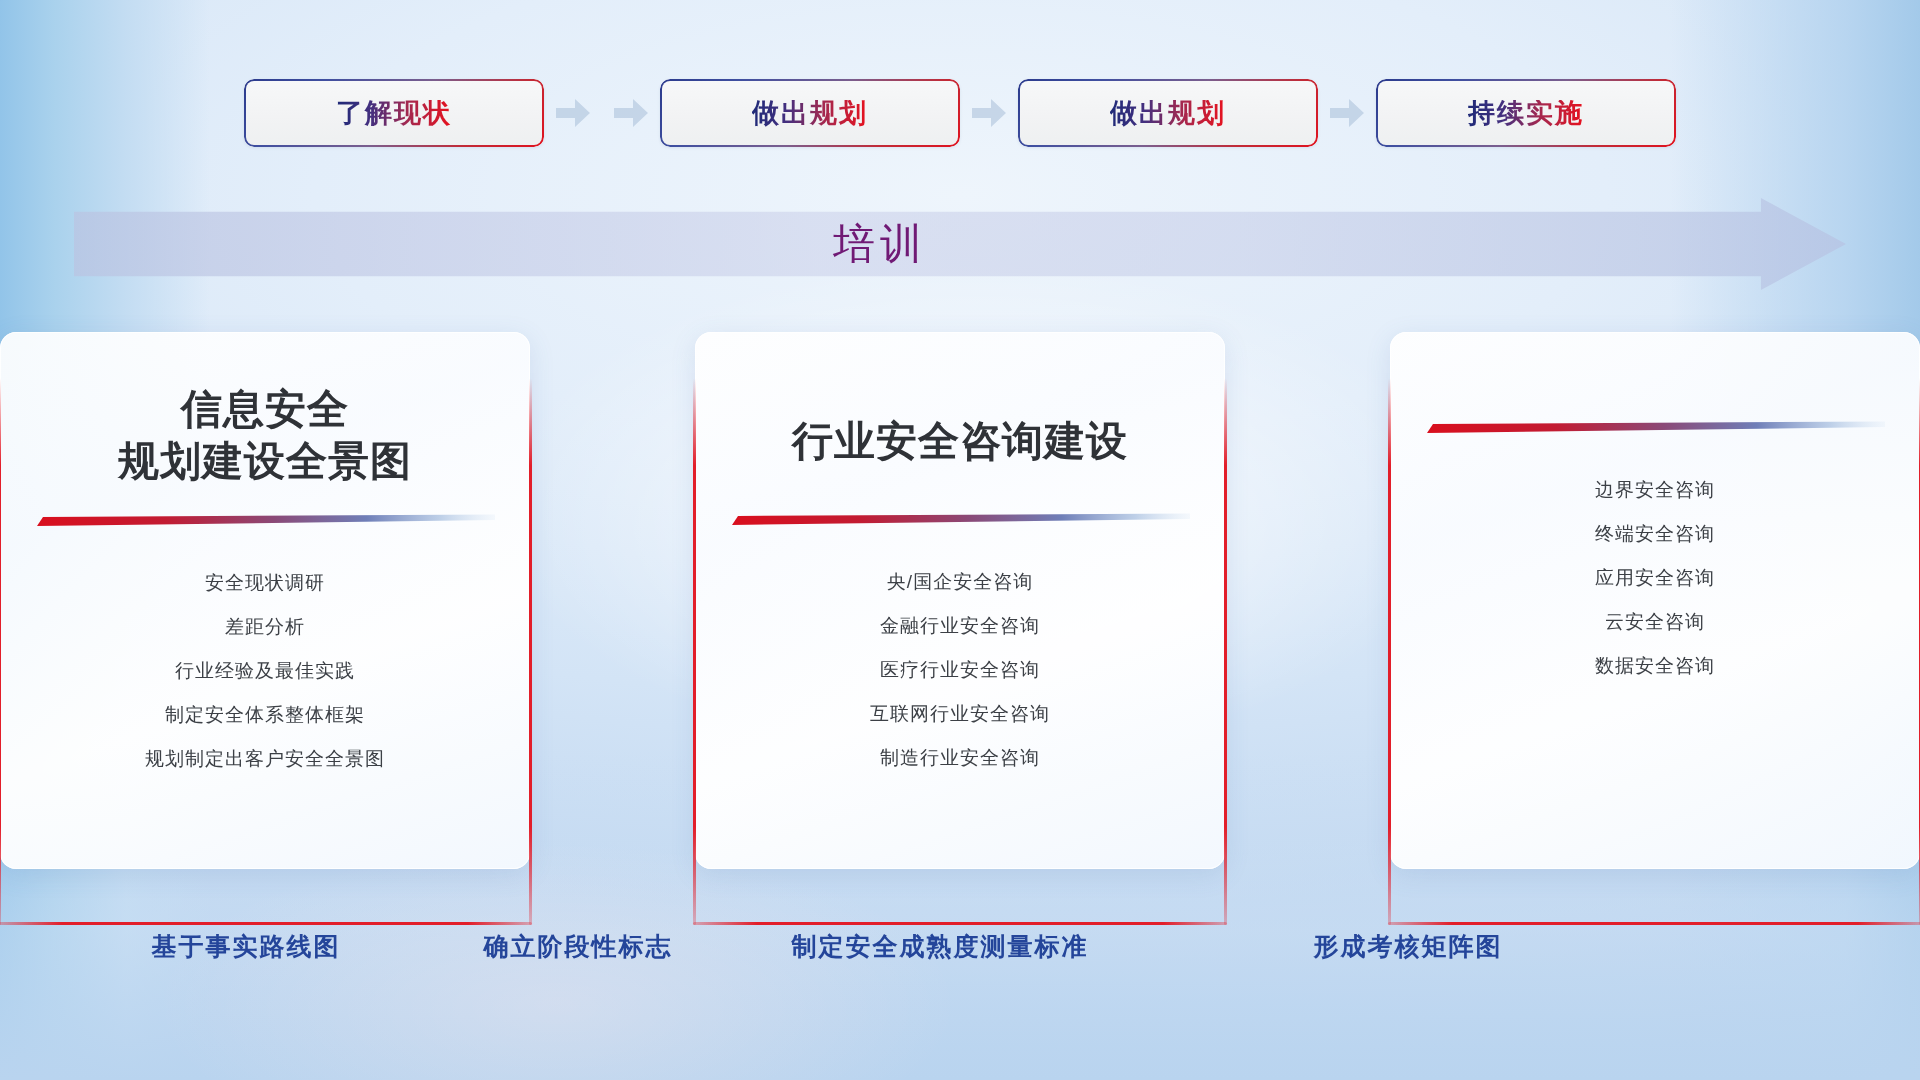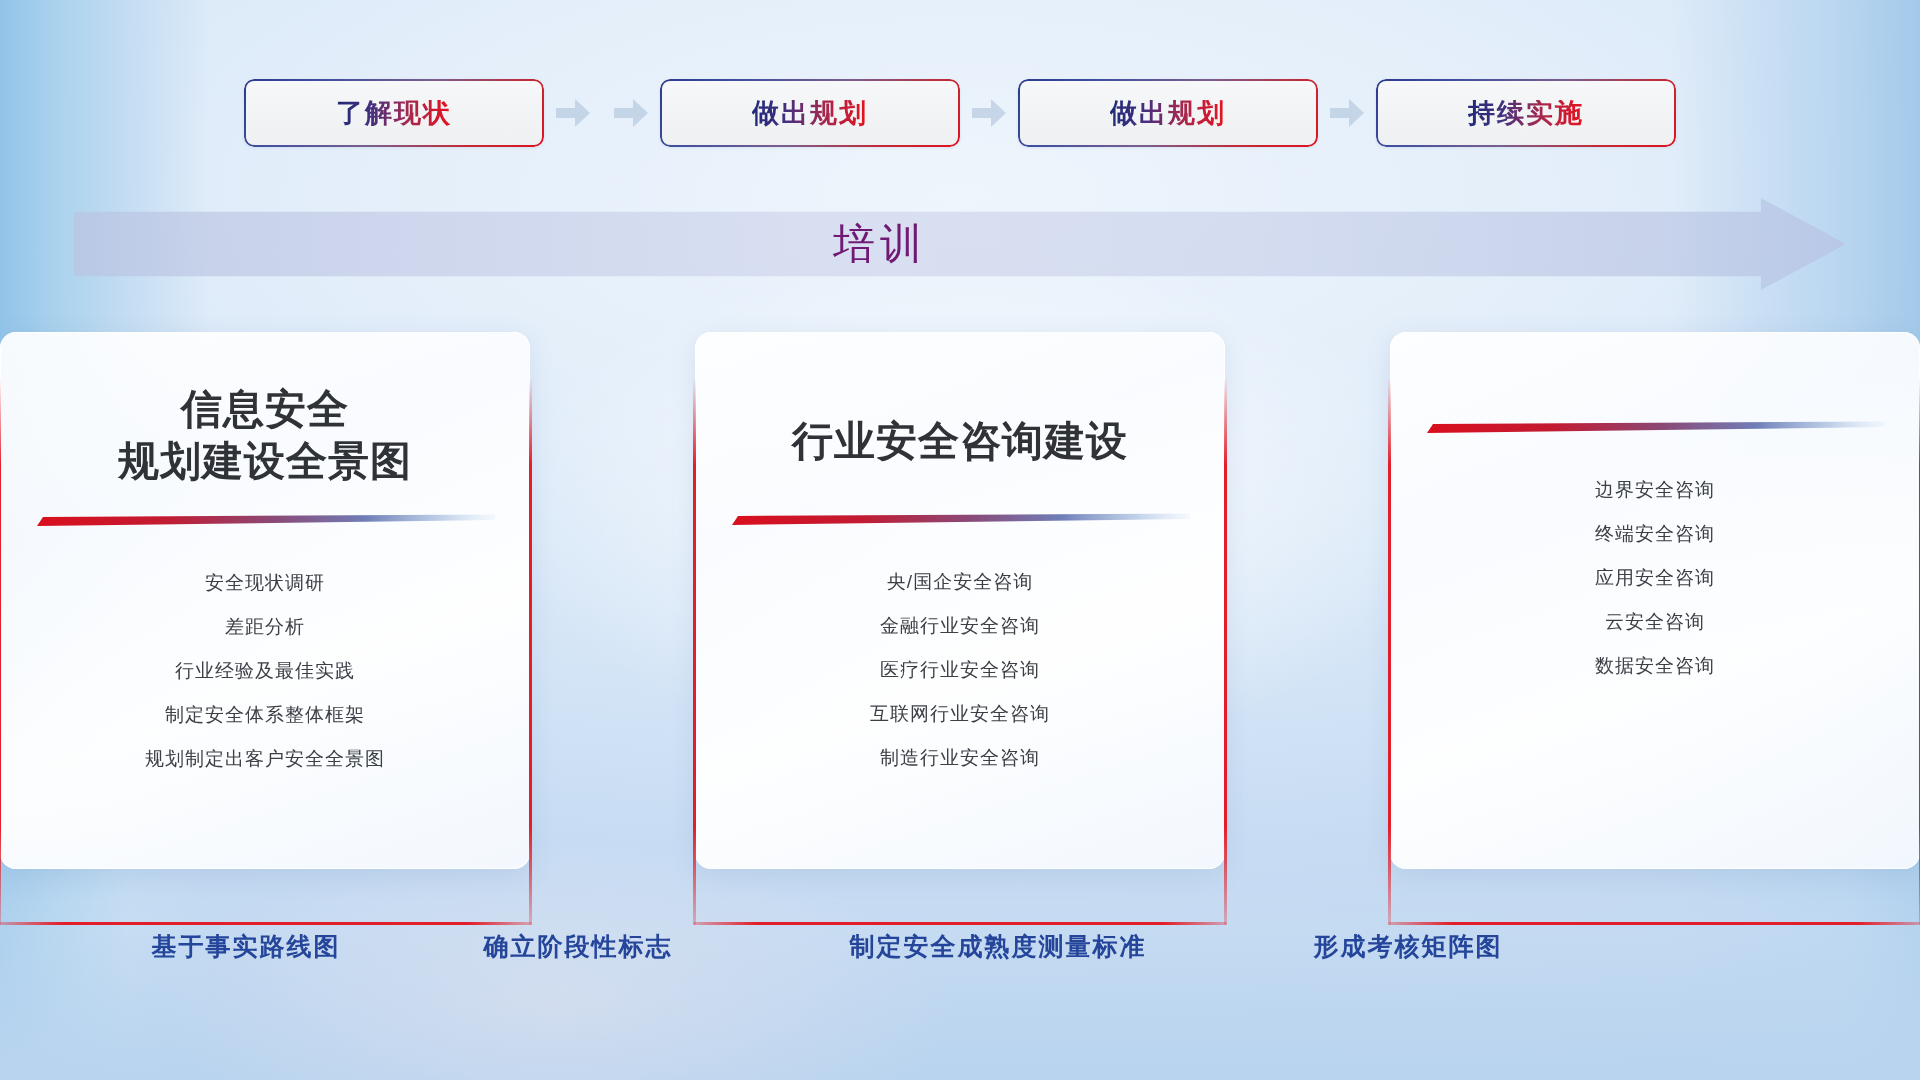--- a/index.html
+++ b/index.html
@@ -314,15 +314,15 @@
       <li>应用安全咨询</li>
       <li>云安全咨询</li>
       <li>数据安全咨询</li>
     </ul>
   </div>
 </div>
 
 <div id="captions">
   <div class="caption" style="left:246px">基于事实路线图</div>
   <div class="caption" style="left:578px">确立阶段性标志</div>
-  <div class="caption" style="left:998px">制定安全成熟度测量标准</div>
+  <div class="caption" style="left:940px">制定安全成熟度测量标准</div>
   <div class="caption" style="left:1408px">形成考核矩阵图</div>
 </div>
 
 </body></html>

